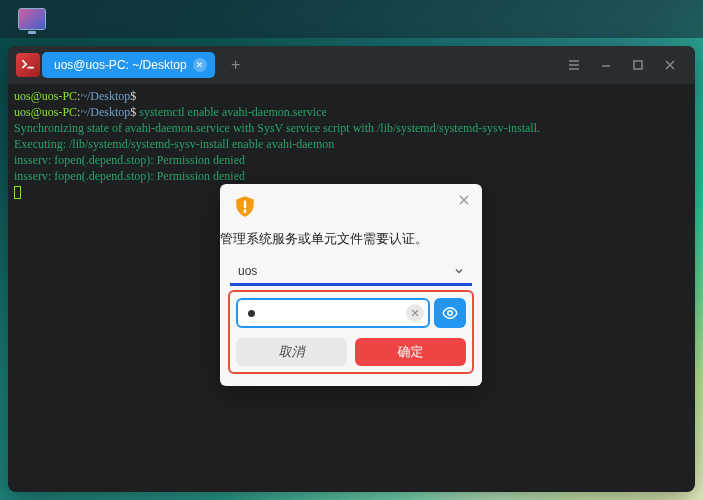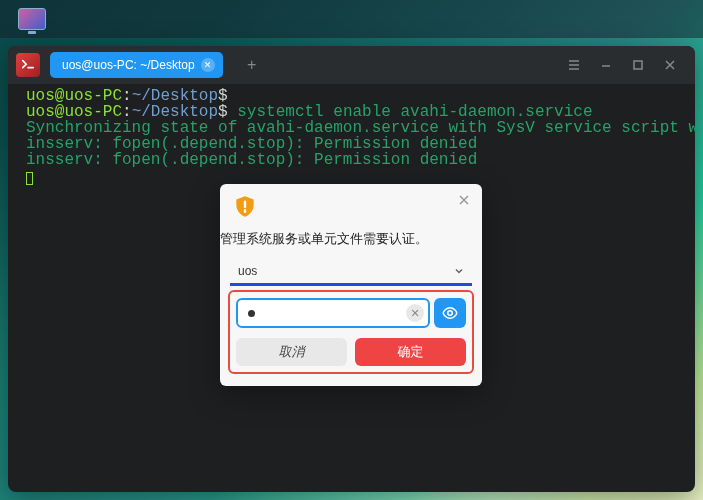--- a/index.html
+++ b/index.html
@@ -29,21 +29,21 @@
   content: ''; position: absolute; bottom: -5px; left: 50%; transform: translateX(-50%);
   width: 8px; height: 3px; background: #8ab0d0; border-radius: 1px;
 }
 .terminal-window {
   position: absolute; top: 46px; left: 8px; right: 8px; bottom: 8px;
   background: #1d1f21; border-radius: 8px; overflow: hidden;
   box-shadow: 0 8px 30px rgba(0,0,0,0.4);
 }
 .titlebar {
   height: 38px; background: #2a2d30; display: flex; align-items: center;
-  padding: 0 8px; gap: 10px;
+  padding: 0 8px; gap: 2px;
 }
 .app-icon {
   width: 24px; height: 24px; background: linear-gradient(135deg,#e04040,#a02020);
   border-radius: 4px; display: flex; align-items: center; justify-content: center;
   color: #fff; font-size: 12px;
 }
 .tab {
   background: #2196f3; color: #fff; height: 26px; border-radius: 5px;
   display: flex; align-items: center; padding: 0 8px 0 12px; font-size: 12px; gap: 6px;
 }
@@ -53,21 +53,21 @@
 }
 .new-tab {
   width: 26px; height: 26px; border-radius: 5px; display: flex;
   align-items: center; justify-content: center; color: #888; font-size: 16px;
   margin-left: 6px; cursor: pointer;
 }
 .window-controls { margin-left: auto; display: flex; gap: 18px; align-items: center; padding-right: 10px; }
 .wctrl { width: 14px; height: 14px; color: #888; display: flex; align-items: center; justify-content: center; cursor: pointer; }
 .wctrl svg { width: 14px; height: 14px; }
 .term-body {
-  padding: 4px 18px; font-family: Liberation Mono, monospace; font-size: 16px;
+  padding: 4px 6px; font-family: Liberation Serif, serif; font-size: 12px;
   line-height: 16px; color: #c5c8c6;
 }
 .line { white-space: pre; }
 .g { color: #8ae234; } .b { color: #729fcf; } .w { color: #d3d7cf; } .c { color: #26a269; }
 .cursor { display: inline-block; width: 7px; height: 13px; border: 1px solid #8ae234; vertical-align: text-bottom; }
 
 .dialog {
   position: absolute; width: 262px; left: 220px; top: 184px;
   background: #f7f7f7; border-radius: 6px; box-shadow: 0 8px 30px rgba(0,0,0,0.35);
   padding-bottom: 12px;
@@ -151,20 +151,21 @@
           <svg viewBox="0 0 14 14">
             <path d="M3 3l8 8M11 3l-8 8" stroke="#888" stroke-width="1.5"></path>
           </svg>
         </div>
     </div>
   </div>
   <div class="term-body">
     <div class="line"><span class="g">uos@uos-PC</span><span class="w">:</span><span class="b">~/Desktop</span><span class="w">$</span> </div>
     <div class="line"><span class="g">uos@uos-PC</span><span class="w">:</span><span class="b">~/Desktop</span><span class="w">$</span> <span class="c">systemctl enable avahi-daemon.service</span></div>
     <div class="line c">Synchronizing state of avahi-daemon.service with SysV service script with /lib/systemd/systemd-sysv-install.</div>
+    <div class="line c">Executing: /lib/systemd/systemd-sysv-install enable avahi-daemon</div>
     <div class="line c">insserv: fopen(.depend.stop): Permission denied</div>
     <div class="line c">insserv: fopen(.depend.stop): Permission denied</div>
     <div class="line"><span class="cursor"></span></div>
   </div>
 </div>
 
 <div class="dialog">
   <div class="dialog-close">
     <svg viewBox="0 0 12 12" width="12" height="12">
         <path d="M2 2l8 8M10 2l-8 8" stroke="#999" stroke-width="1.5"></path>

